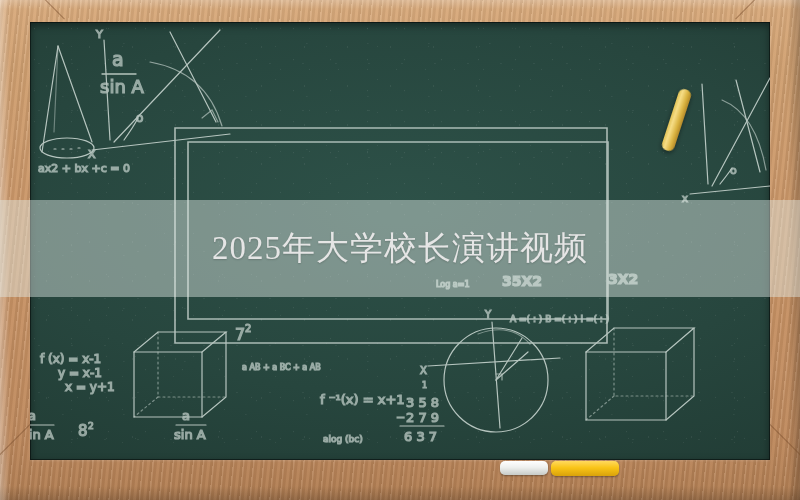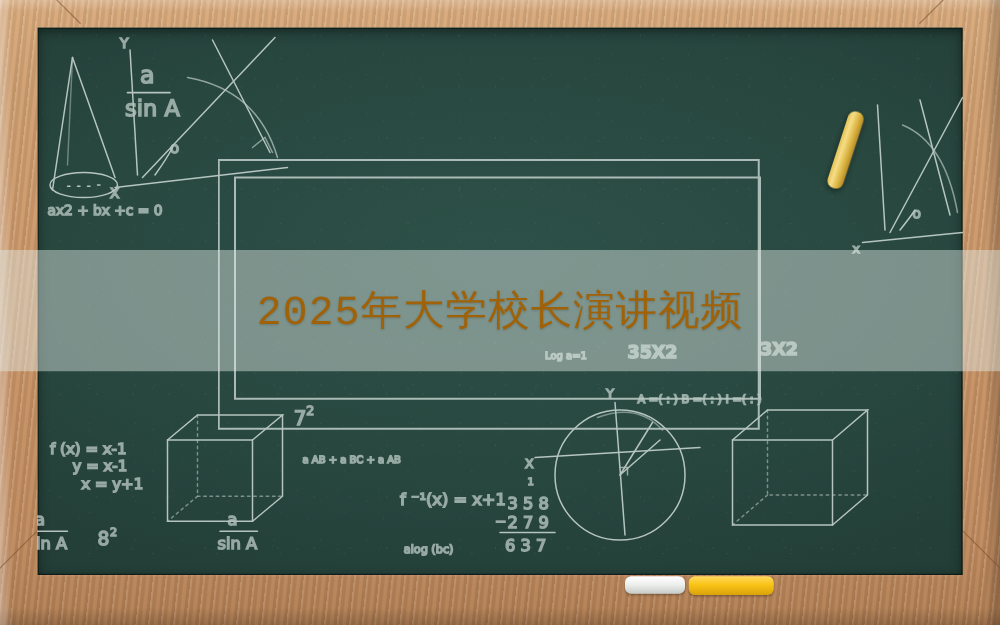--- a/index.html
+++ b/index.html
@@ -67,22 +67,22 @@
   
   .ctext{fill:#dfe9e4;font-family:"DejaVu Sans",sans-serif;opacity:.8;}
 
   
   .band{
     position:absolute;left:0;right:0;top:200px;height:97px;
     background:rgba(226,234,231,.45);
     display:flex;align-items:center;justify-content:center;
   }
   .band-title{
-    color:#a16207;font-size:33px;letter-spacing:1px;font-weight:400;
-    font-family:Liberation Mono, monospace;
+    color:#e5e5e5;font-size:33px;letter-spacing:1px;font-weight:400;
+    font-family:Liberation Serif, serif;
     text-shadow:0 1px 2px rgba(0,0,0,.18);
     white-space:nowrap;
   }
 
   
   .chalk{position:absolute;border-radius:5px;}
   .chalk.white{
     left:500px;top:461px;width:48px;height:14px;
     background:linear-gradient(180deg,#ffffff 0%,#eef0ee 45%,#c7cbc7 100%);
     box-shadow:0 1px 2px rgba(0,0,0,.35);

